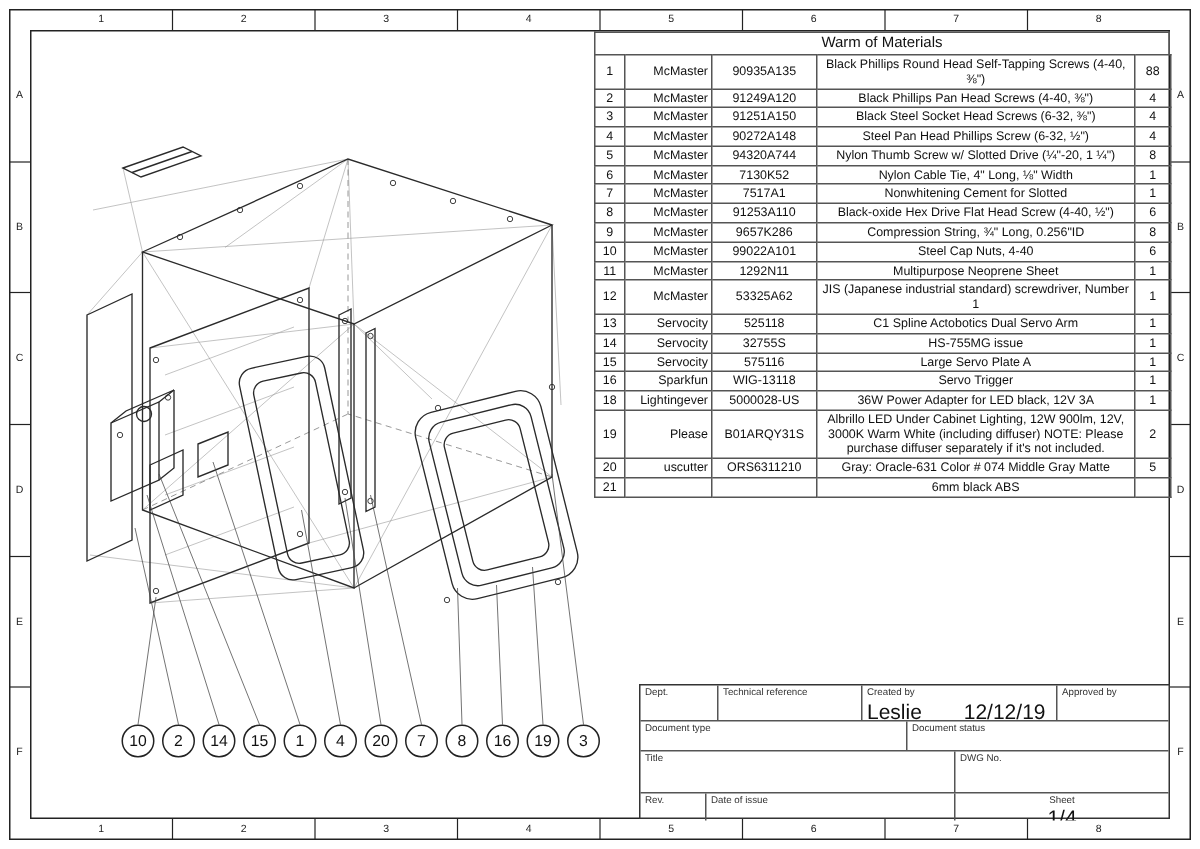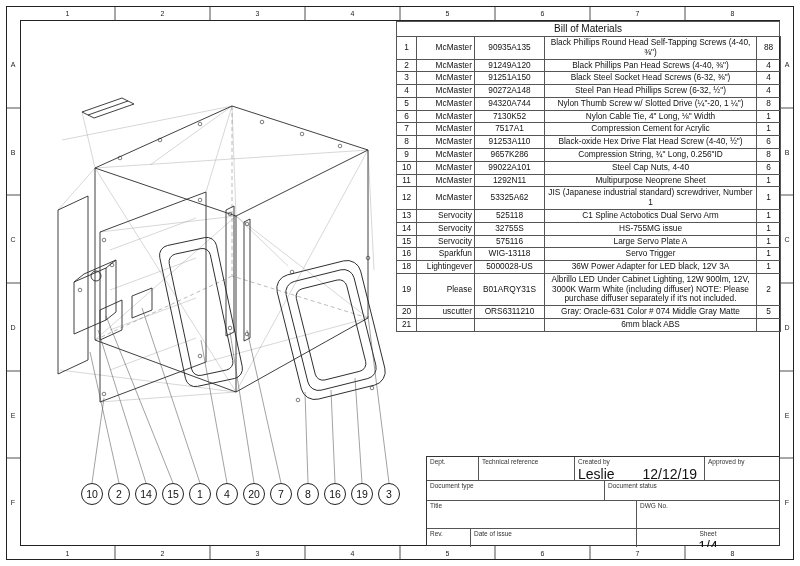--- a/index.html
+++ b/index.html
@@ -197,21 +197,21 @@
       <span class="coord-label" style="left: 787px; top: 239.2px;">C</span>
       <span class="coord-label" style="left: 13px; top: 326.8px;">D</span>
       <span class="coord-label" style="left: 787px; top: 326.8px;">D</span>
       <span class="coord-label" style="left: 13px; top: 414.5px;">E</span>
       <span class="coord-label" style="left: 787px; top: 414.5px;">E</span>
       <span class="coord-label" style="left: 13px; top: 502.2px;">F</span>
       <span class="coord-label" style="left: 787px; top: 502.2px;">F</span>
     </div>
 
   <div class="bom">
-    <div class="bom-title">Bill of Materials</div>
+    <div class="bom-title">Warm of Materials</div>
     <table class="bom-table">
       <tbody>
           <tr>
             <td class="col-num">1</td>
             <td class="col-vendor">McMaster</td>
             <td class="col-part">90935A135</td>
             <td class="col-desc">Black Phillips Round Head Self-Tapping Screws (4-40, ⅜")</td>
             <td class="col-qty">88</td>
           </tr>
           <tr>
@@ -246,21 +246,21 @@
             <td class="col-num">6</td>
             <td class="col-vendor">McMaster</td>
             <td class="col-part">7130K52</td>
             <td class="col-desc">Nylon Cable Tie, 4" Long, ⅛" Width</td>
             <td class="col-qty">1</td>
           </tr>
           <tr>
             <td class="col-num">7</td>
             <td class="col-vendor">McMaster</td>
             <td class="col-part">7517A1</td>
-            <td class="col-desc">Compression Cement for Acrylic</td>
+            <td class="col-desc">Nonwhitening Cement for Slotted</td>
             <td class="col-qty">1</td>
           </tr>
           <tr>
             <td class="col-num">8</td>
             <td class="col-vendor">McMaster</td>
             <td class="col-part">91253A110</td>
             <td class="col-desc">Black-oxide Hex Drive Flat Head Screw (4-40, ½")</td>
             <td class="col-qty">6</td>
           </tr>
           <tr>

